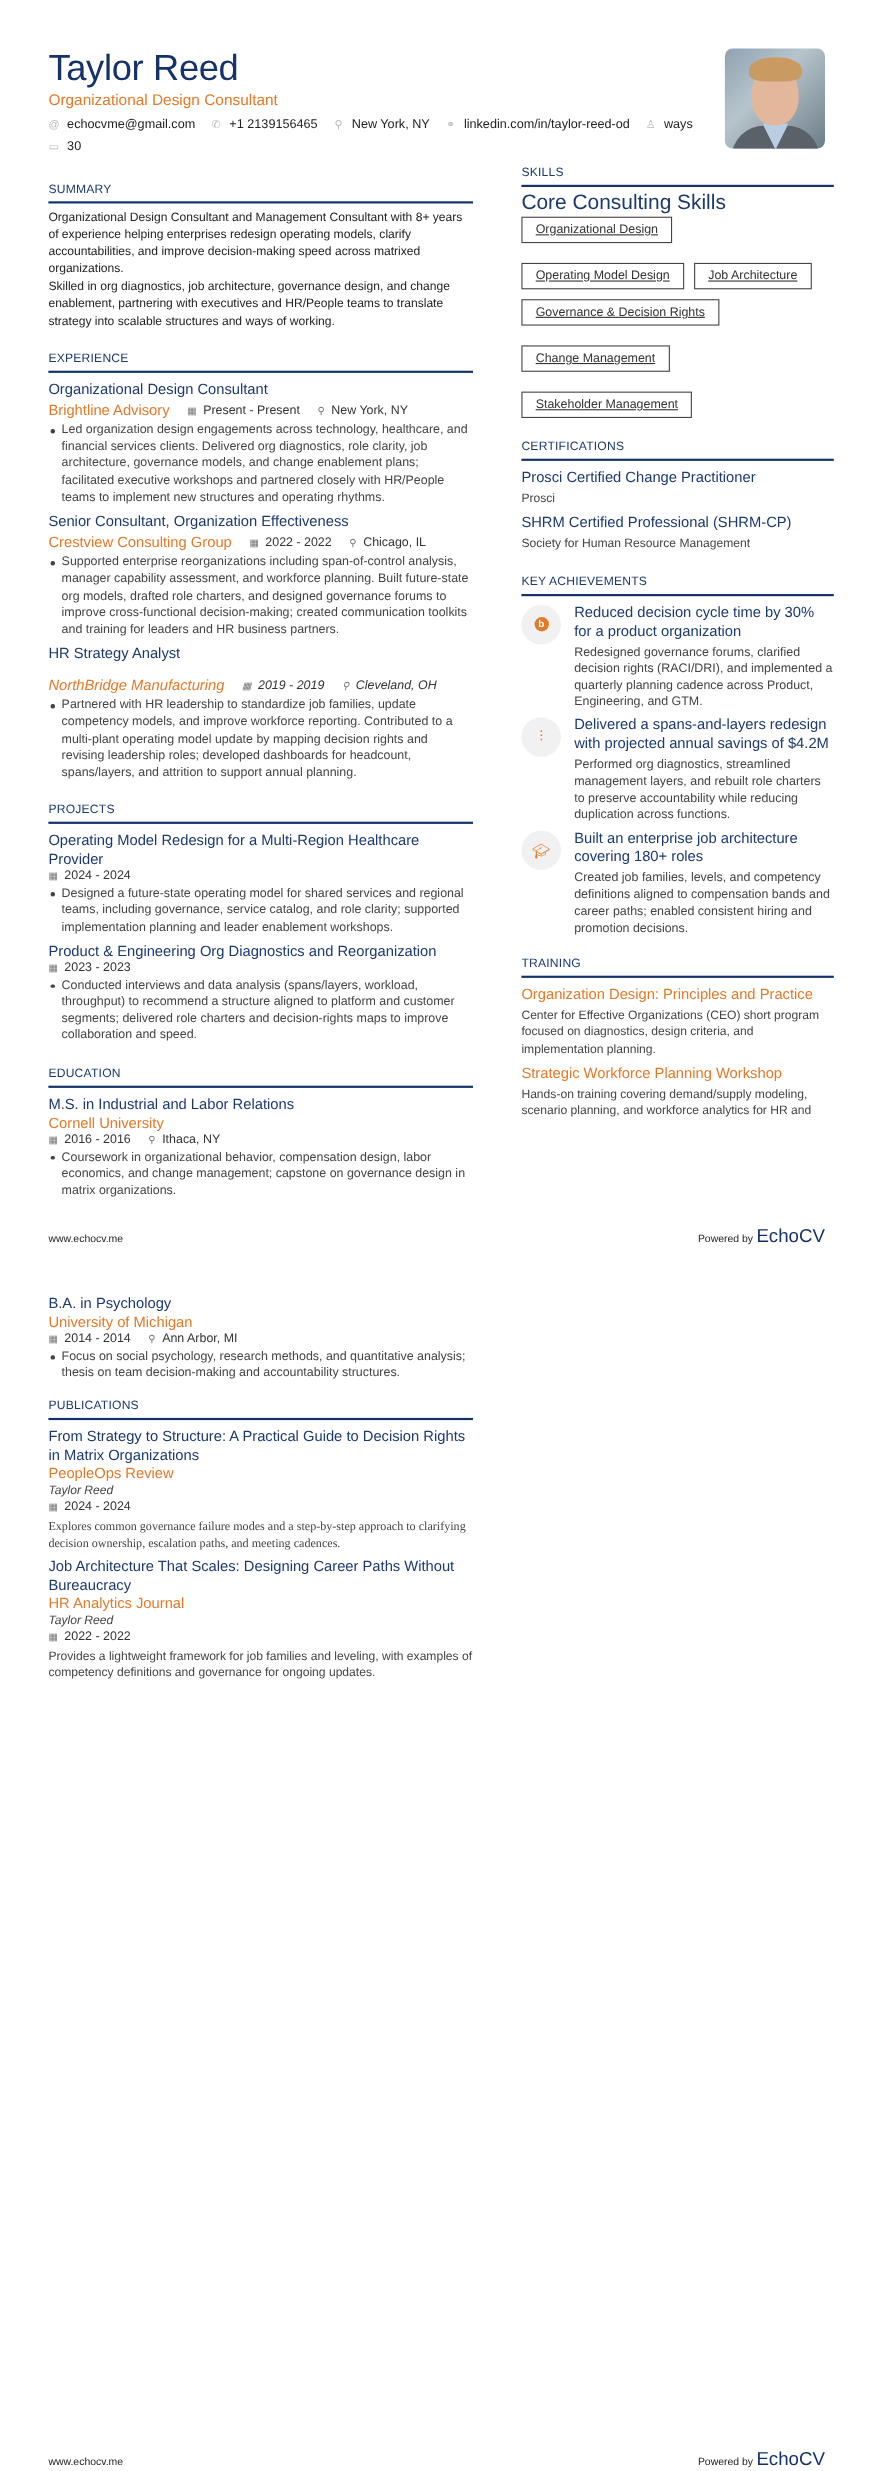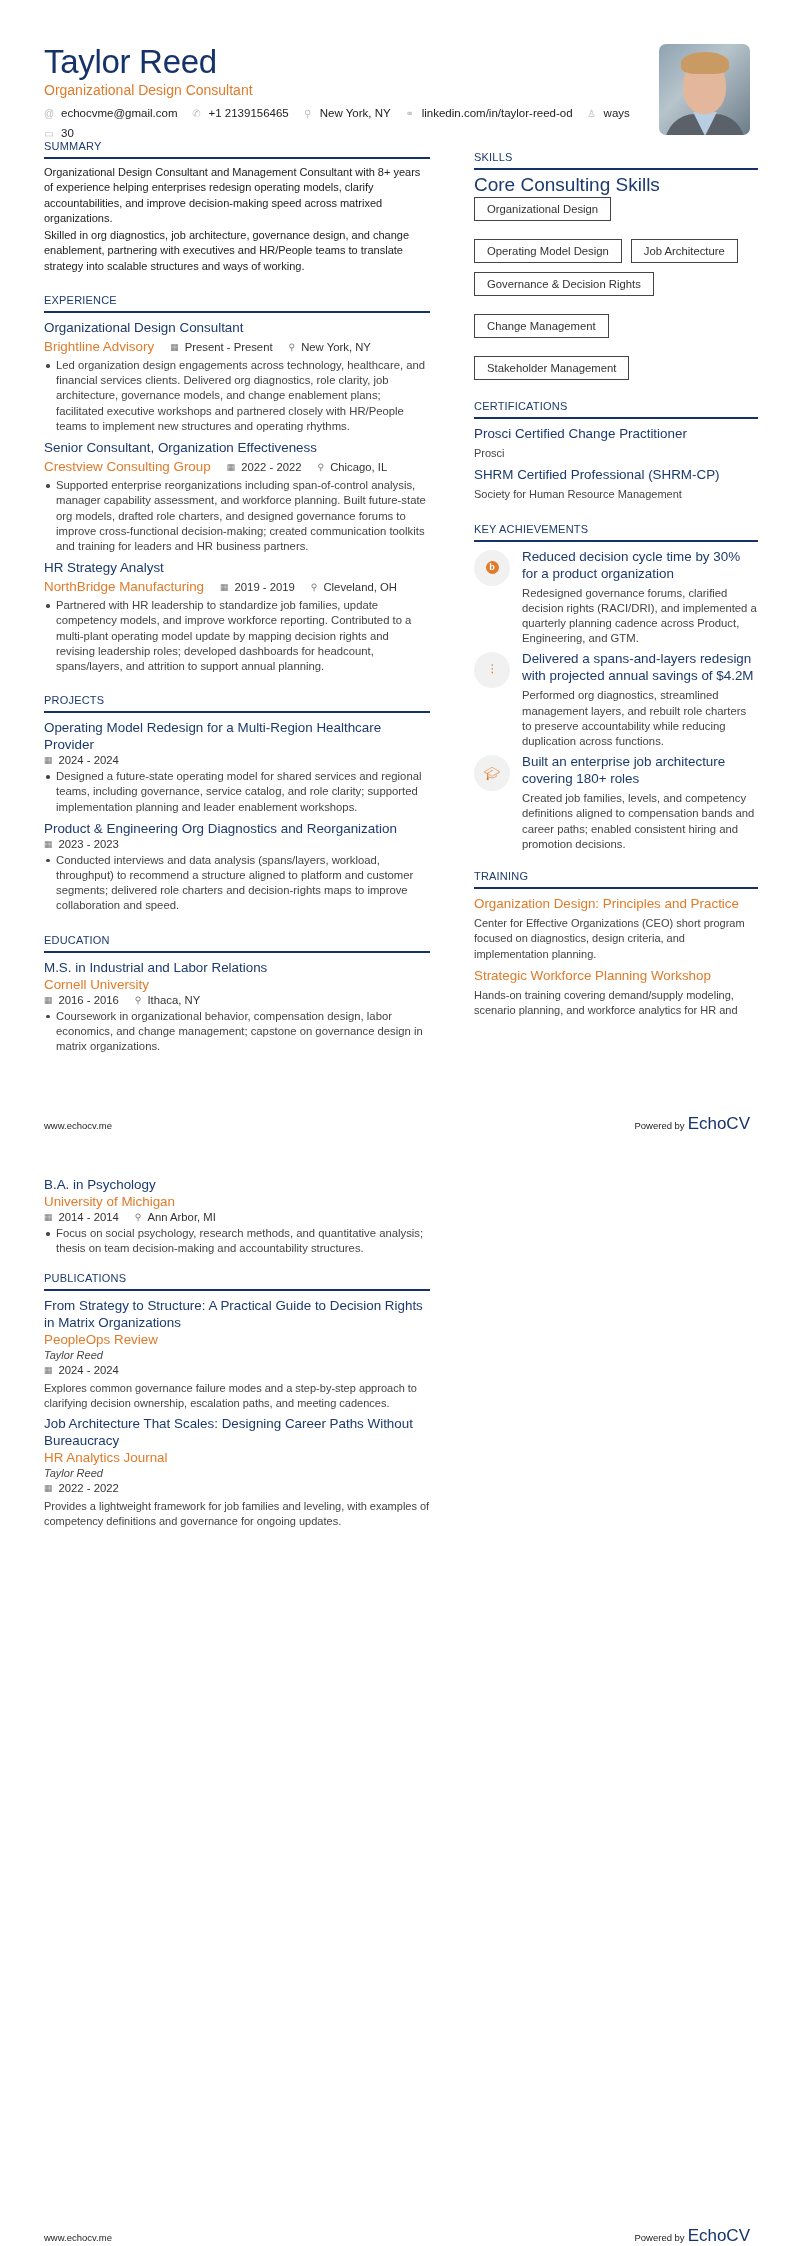--- a/index.html
+++ b/index.html
@@ -33,21 +33,21 @@
   .meta:first-child { margin-left: 0; }
   .meta .mi { color: #777; font-size: 9px; margin-right: 6px; }
   .row { display: flex; align-items: center; }
   ul.bul { list-style: none; margin-top: 3px; }
   ul.bul li { position: relative; padding-left: 12px; font-size: 11.3px; line-height: 15.2px; color: #444; }
   ul.bul li::before { content: ""; position: absolute; left: 2px; top: 6px; width: 3.5px; height: 3.5px; border-radius: 50%; background: #444; }
 
   
   .chip-group-title { font-size: 19px; color: #1c3a6e; line-height: 17px; margin-bottom: 4px; }
   .chips { display: flex; flex-wrap: wrap; gap: 9px 9px; width: 284px; }
-  .chip { border: 1px solid #444; padding: 4px 12px; font-size: 11.3px; color: #333; line-height: 14px; }
+  .chip { border: 1px solid #444; padding: 4px 12px; font-size: 11.3px; color: #333; line-height: 14px; text-decoration: underline; }
 
   
   .ach { display: flex; margin-top: 4px; }
   .ach-icon { flex: 0 0 36px; height: 36px; border-radius: 50%; background: #f1f1f1; display: flex; align-items: center; justify-content: center; margin-top: 2px; margin-right: 12px; color: #e07b2a; font-size: 13px; }
   .ach-body { flex: 1; }
   .ach-title { font-size: 13.4px; color: #1c3a6e; line-height: 17px; }
   .ach-text { font-size: 11.3px; line-height: 15.2px; color: #444; margin-top: 4px; }
 
   .footer { position: absolute; left: 44px; width: 706px; display: flex; justify-content: space-between; align-items: baseline; font-size: 9.5px; color: #222; }
   .footer .brand { font-size: 17px; color: #15326b; margin-left: 3px; }
@@ -87,21 +87,21 @@
         </span>
     </div>
     <div class="photo">
       <div class="suit"></div>
         <div class="shirt"></div>
         <div class="face"></div>
         <div class="hair"></div>
     </div>
   </div>
 
-  <div class="col-left" style="top:140px;">
+  <div class="col-left" style="top:166px;">
 
     <section>
       <div class="sec-title">SUMMARY</div>
       <p class="body-text">Organizational Design Consultant and Management Consultant with 8+ years of experience helping enterprises redesign operating models, clarify accountabilities, and improve decision-making speed across matrixed organizations.</p>
       <p class="body-text" style="margin-top:2px;">Skilled in org diagnostics, job architecture, governance design, and change enablement, partnering with executives and HR/People teams to translate strategy into scalable structures and ways of working.</p>
     </section>
 
     <section style="margin-top:20px;">
       <div class="sec-title">EXPERIENCE</div>
 
@@ -136,21 +136,21 @@
               <span>Chicago, IL</span>
             </span>
         </div>
         <ul class="bul">
             <li>Supported enterprise reorganizations including span-of-control analysis, manager capability assessment, and workforce planning. Built future-state org models, drafted role charters, and designed governance forums to improve cross-functional decision-making; created communication toolkits and training for leaders and HR business partners.</li>
           </ul>
       </div>
 
       <div style="margin-top:5px;">
         <div class="item-title">HR Strategy Analyst</div>
-        <div class="row" style="margin-top:2px;">
+        <div class="row" style="margin-top:12px;font-style:italic;">
           <span class="item-sub">NorthBridge Manufacturing</span>
           <span class="meta">
               <span class="mi">▦</span>
               <span>2019 - 2019</span>
             </span>
           <span class="meta">
               <span class="mi">⚲</span>
               <span>Cleveland, OH</span>
             </span>
         </div>
@@ -308,21 +308,21 @@
       <div>
         <div class="item-title">From Strategy to Structure: A Practical Guide to Decision Rights in Matrix Organizations</div>
         <div class="item-sub">PeopleOps Review</div>
         <div class="body-text muted" style="font-style:italic;">Taylor Reed</div>
         <div class="row">
             <span class="meta">
               <span class="mi">▦</span>
               <span>2024 - 2024</span>
             </span>
           </div>
-        <div class="body-text muted" style="margin-top:5px;">Explores common governance failure modes and a step-by-step approach to clarifying decision ownership, escalation paths, and meeting cadences.</div>
+        <div class="body-text muted" style="margin-top:5px;font-family:Liberation Serif, serif;">Explores common governance failure modes and a step-by-step approach to clarifying decision ownership, escalation paths, and meeting cadences.</div>
       </div>
       <div style="margin-top:4px;">
         <div class="item-title">Job Architecture That Scales: Designing Career Paths Without Bureaucracy</div>
         <div class="item-sub">HR Analytics Journal</div>
         <div class="body-text muted" style="font-style:italic;">Taylor Reed</div>
         <div class="row">
             <span class="meta">
               <span class="mi">▦</span>
               <span>2022 - 2022</span>
             </span>

